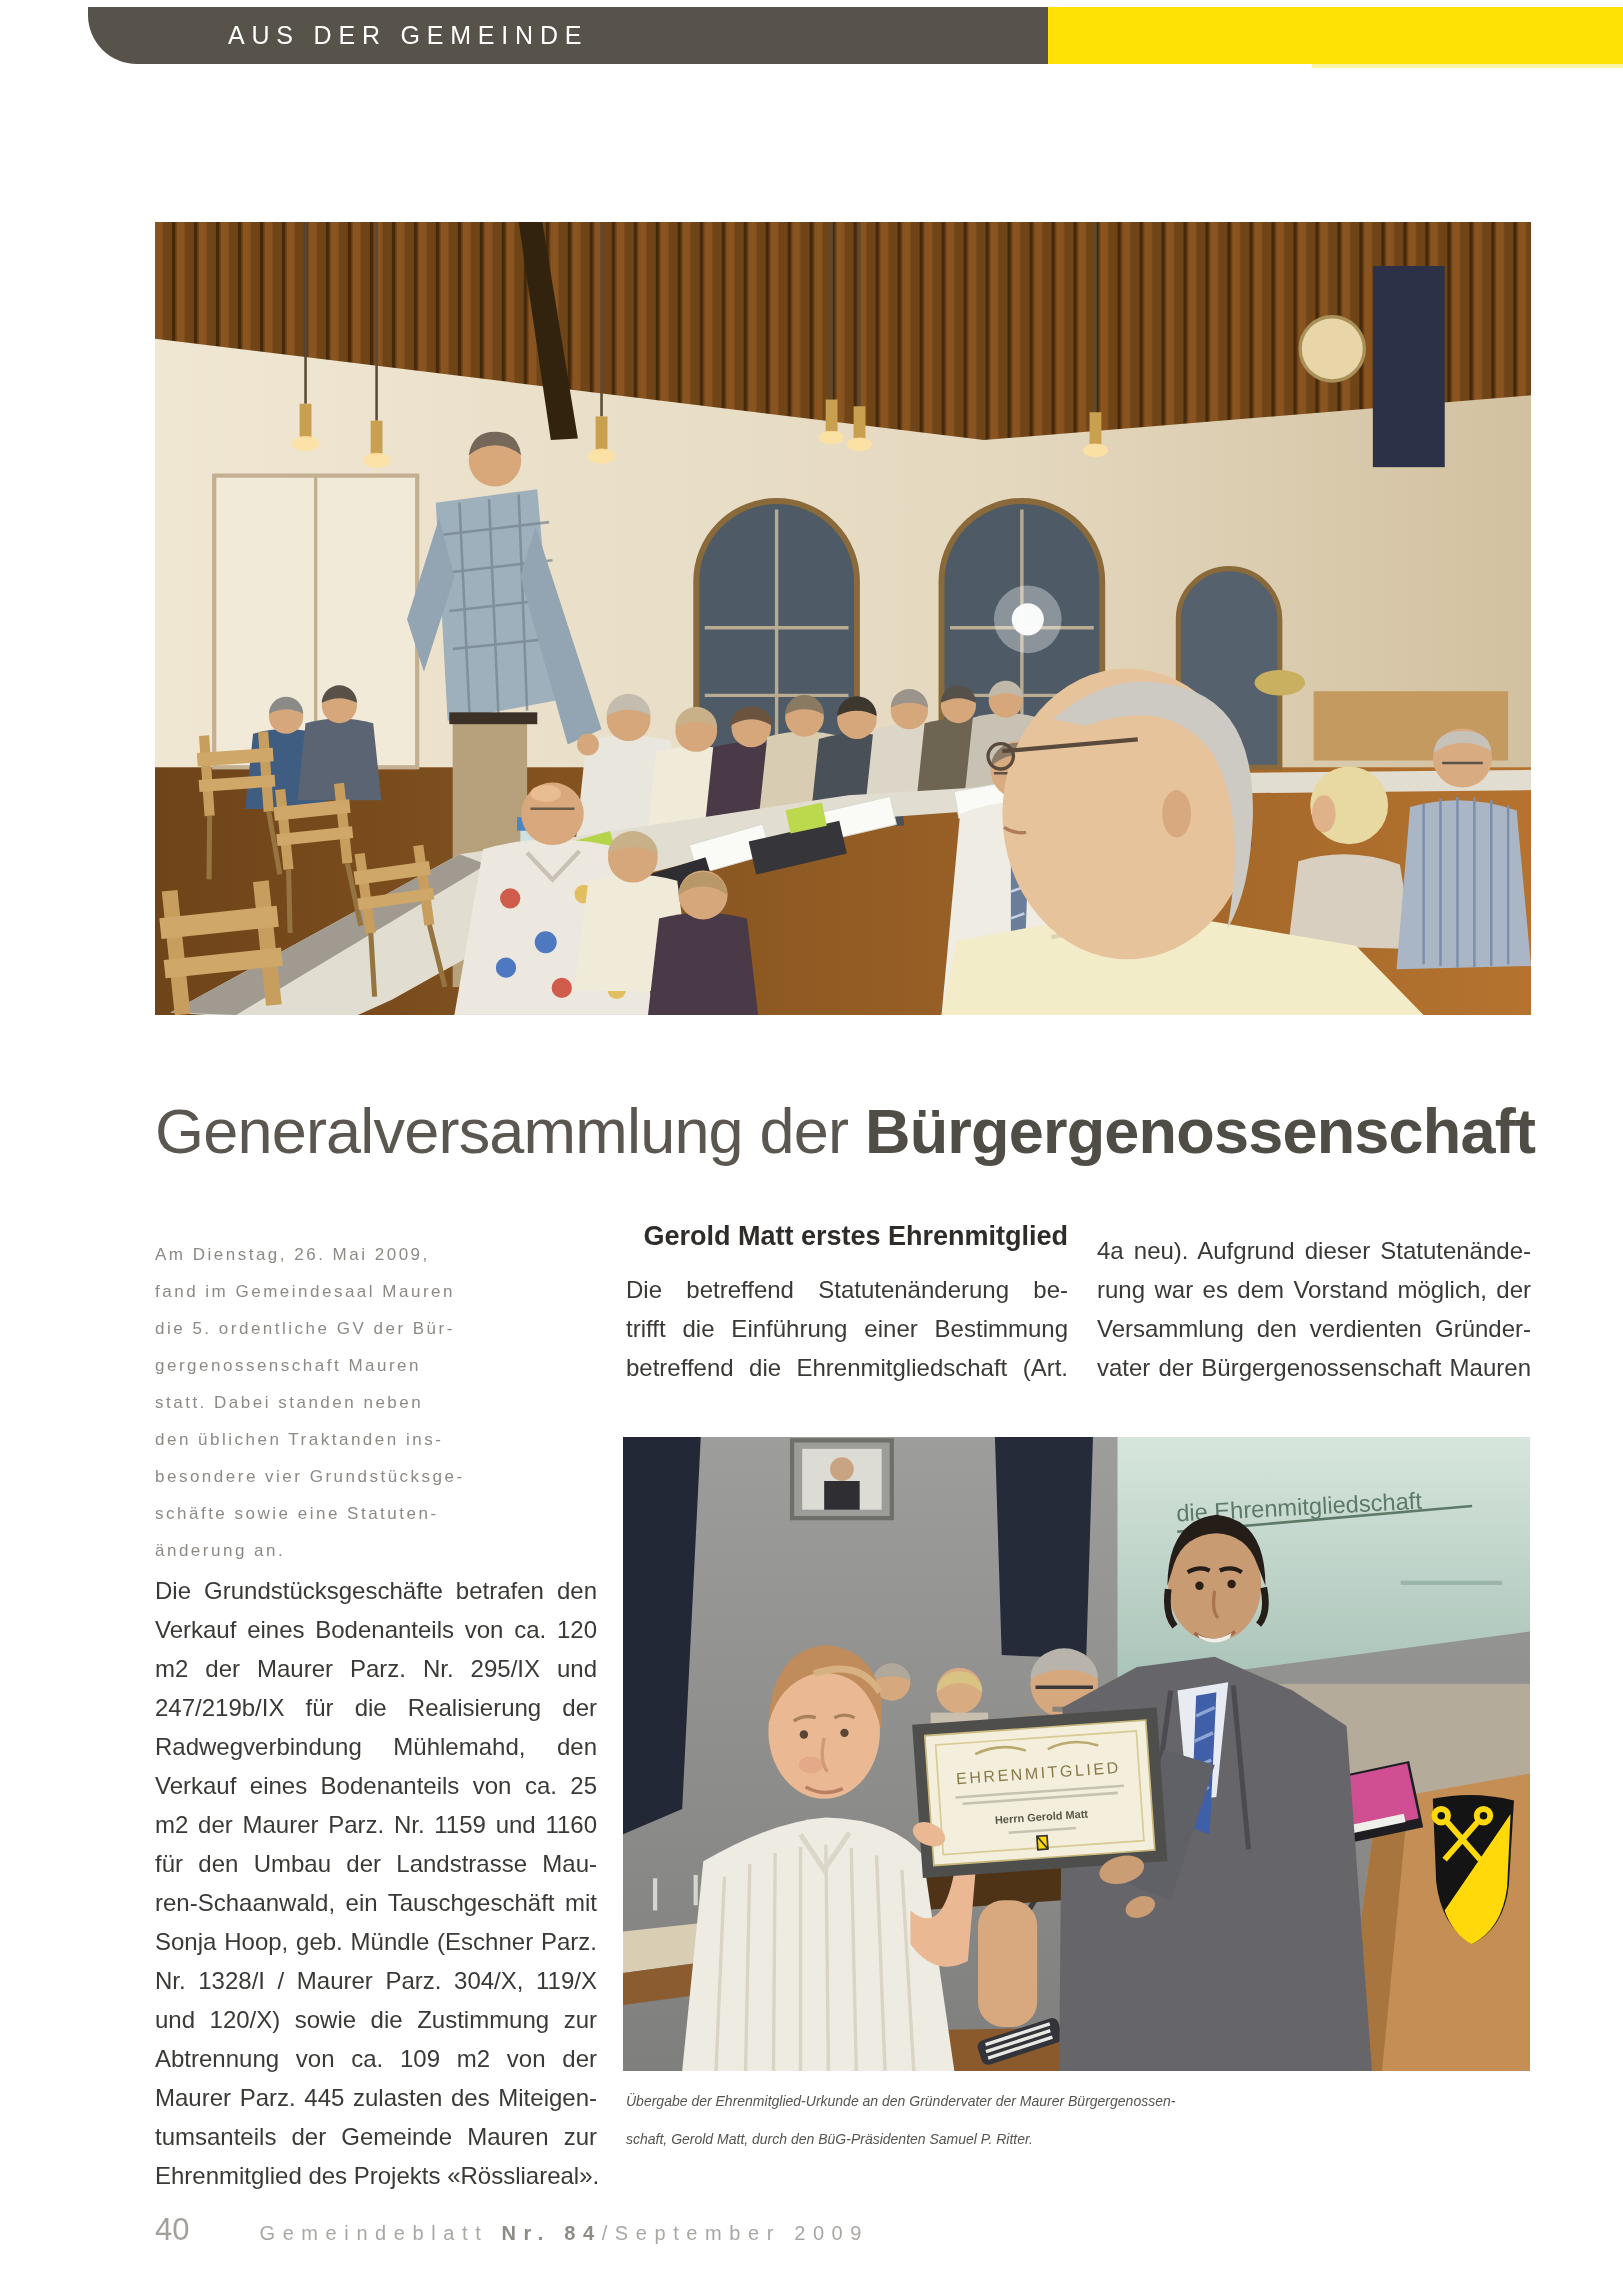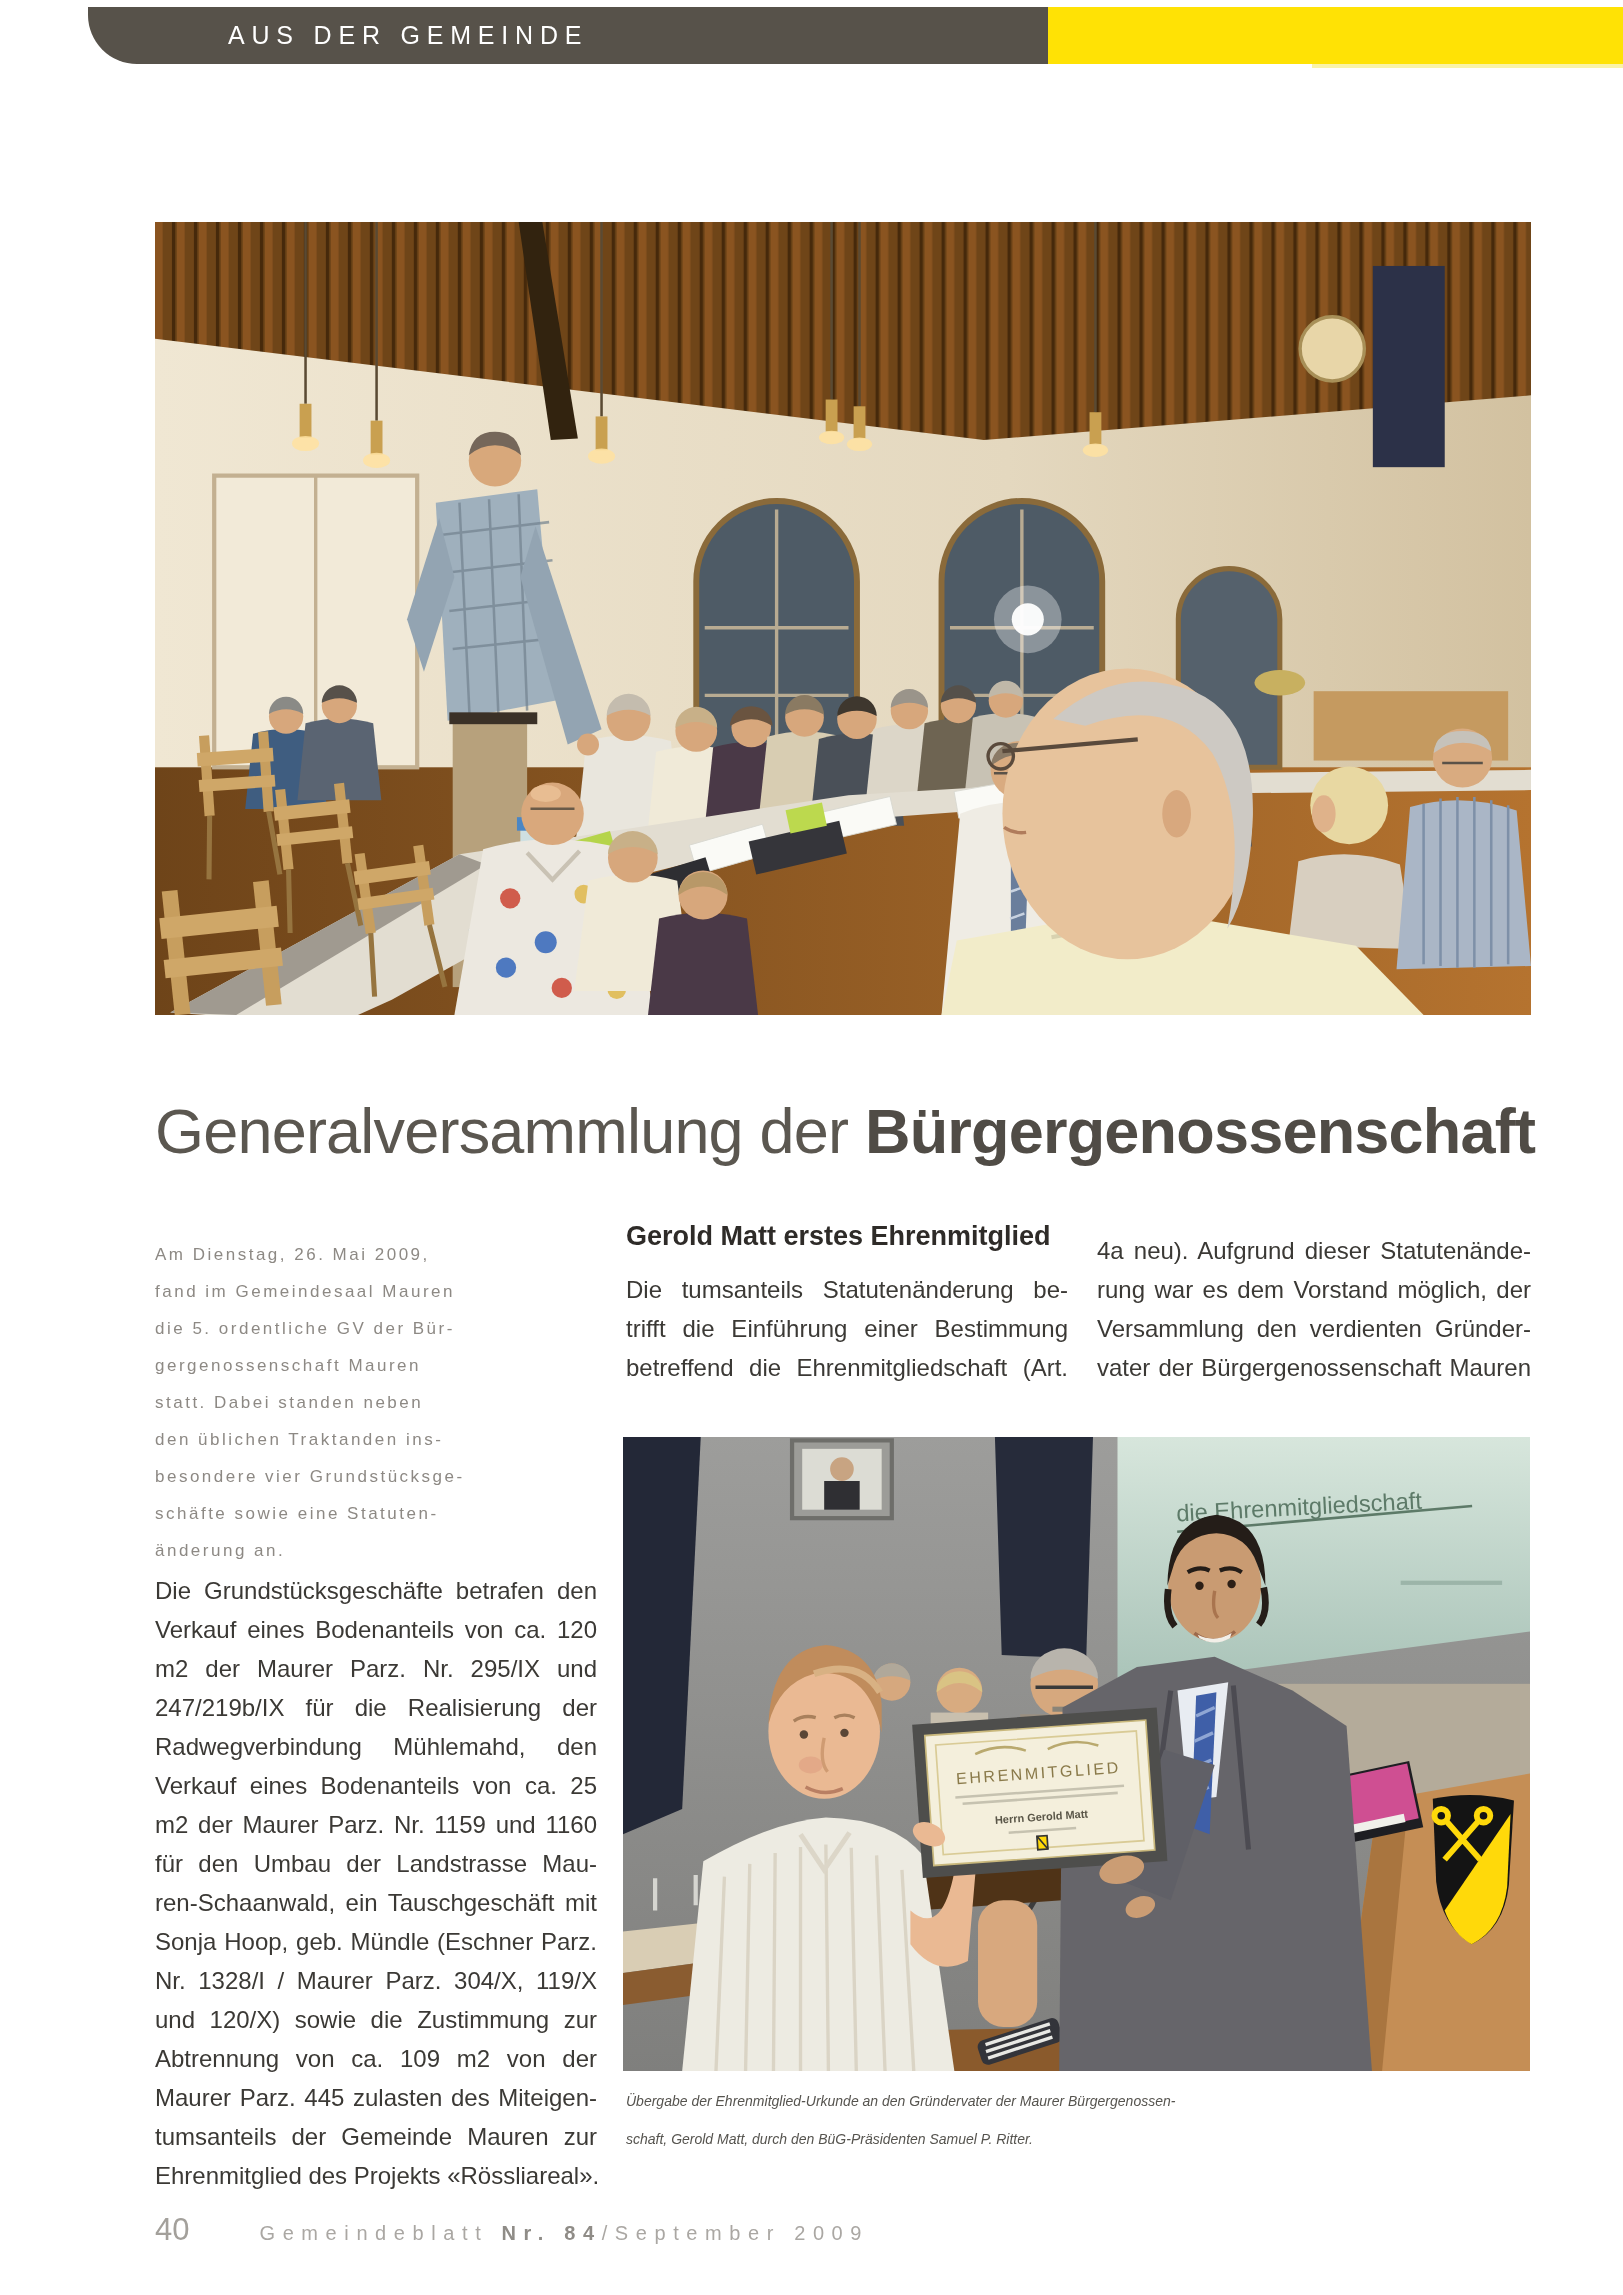--- a/index.html
+++ b/index.html
@@ -24,21 +24,21 @@
   .headline .hl-bold{font-weight:700;color:#504c46;}
   
   .lines div{white-space:nowrap;overflow:hidden;}
   .intro{position:absolute;left:155px;top:1236px;width:461px;font-size:17px;line-height:37px;
          letter-spacing:2.5px;color:#8d8984;}
   .bodycol{font-size:24px;line-height:39px;color:#3b3935;}
   .just div{text-align:justify;text-align-last:justify;}
   .lastleft div:last-child{text-align-last:left;}
   .c1{position:absolute;left:155px;top:1571px;width:442px;}
   .c2h{position:absolute;left:626px;top:1221px;width:442px;font-size:27px;font-weight:700;
-       color:#2e2b28;white-space:nowrap;}
+       color:#2e2b28;white-space:nowrap;text-align:right;}
   .c2{position:absolute;left:626px;top:1270px;width:442px;}
   .c3{position:absolute;left:1097px;top:1231px;width:434px;}
   
   .caption{position:absolute;left:626px;top:2082px;width:896px;font-size:14px;line-height:38px;
            color:#56544f;font-style:italic;}
   
   .footer{position:absolute;left:155px;top:2212px;width:1370px;display:flex;align-items:baseline;}
   .pageno{font-size:31px;color:#a3a09b;}
   .pub{margin-left:70px;font-size:20px;letter-spacing:7.6px;color:#aaa7a3;white-space:nowrap;}
   .pub .pub-bold{font-weight:700;color:#8f8c87;}
@@ -362,21 +362,21 @@
       <div>Nr. 1328/I / Maurer Parz. 304/X, 119/X</div>
       <div>und 120/X) sowie die Zustimmung zur</div>
       <div>Abtrennung von ca. 109 m2 von der</div>
       <div>Maurer Parz. 445 zulasten des Miteigen-</div>
       <div>tumsanteils der Gemeinde Mauren zur</div>
       <div>Ehrenmitglied des Projekts «Rössliareal».</div>
     </div>
 
   <h2 class="c2h" style="margin:0">Gerold Matt erstes Ehrenmitglied</h2>
   <div class="c2 bodycol lines just">
-      <div>Die tumsanteils Statutenänderung be-</div>
+      <div>Die betreffend Statutenänderung be-</div>
       <div>trifft die Einführung einer Bestimmung</div>
       <div>betreffend die Ehrenmitgliedschaft (Art.</div>
     </div>
 
   <div class="c3 bodycol lines just">
       <div>4a neu). Aufgrund dieser Statutenände-</div>
       <div>rung war es dem Vorstand möglich, der</div>
       <div>Versammlung den verdienten Gründer-</div>
       <div>vater der Bürgergenossenschaft Mauren</div>
     </div>

